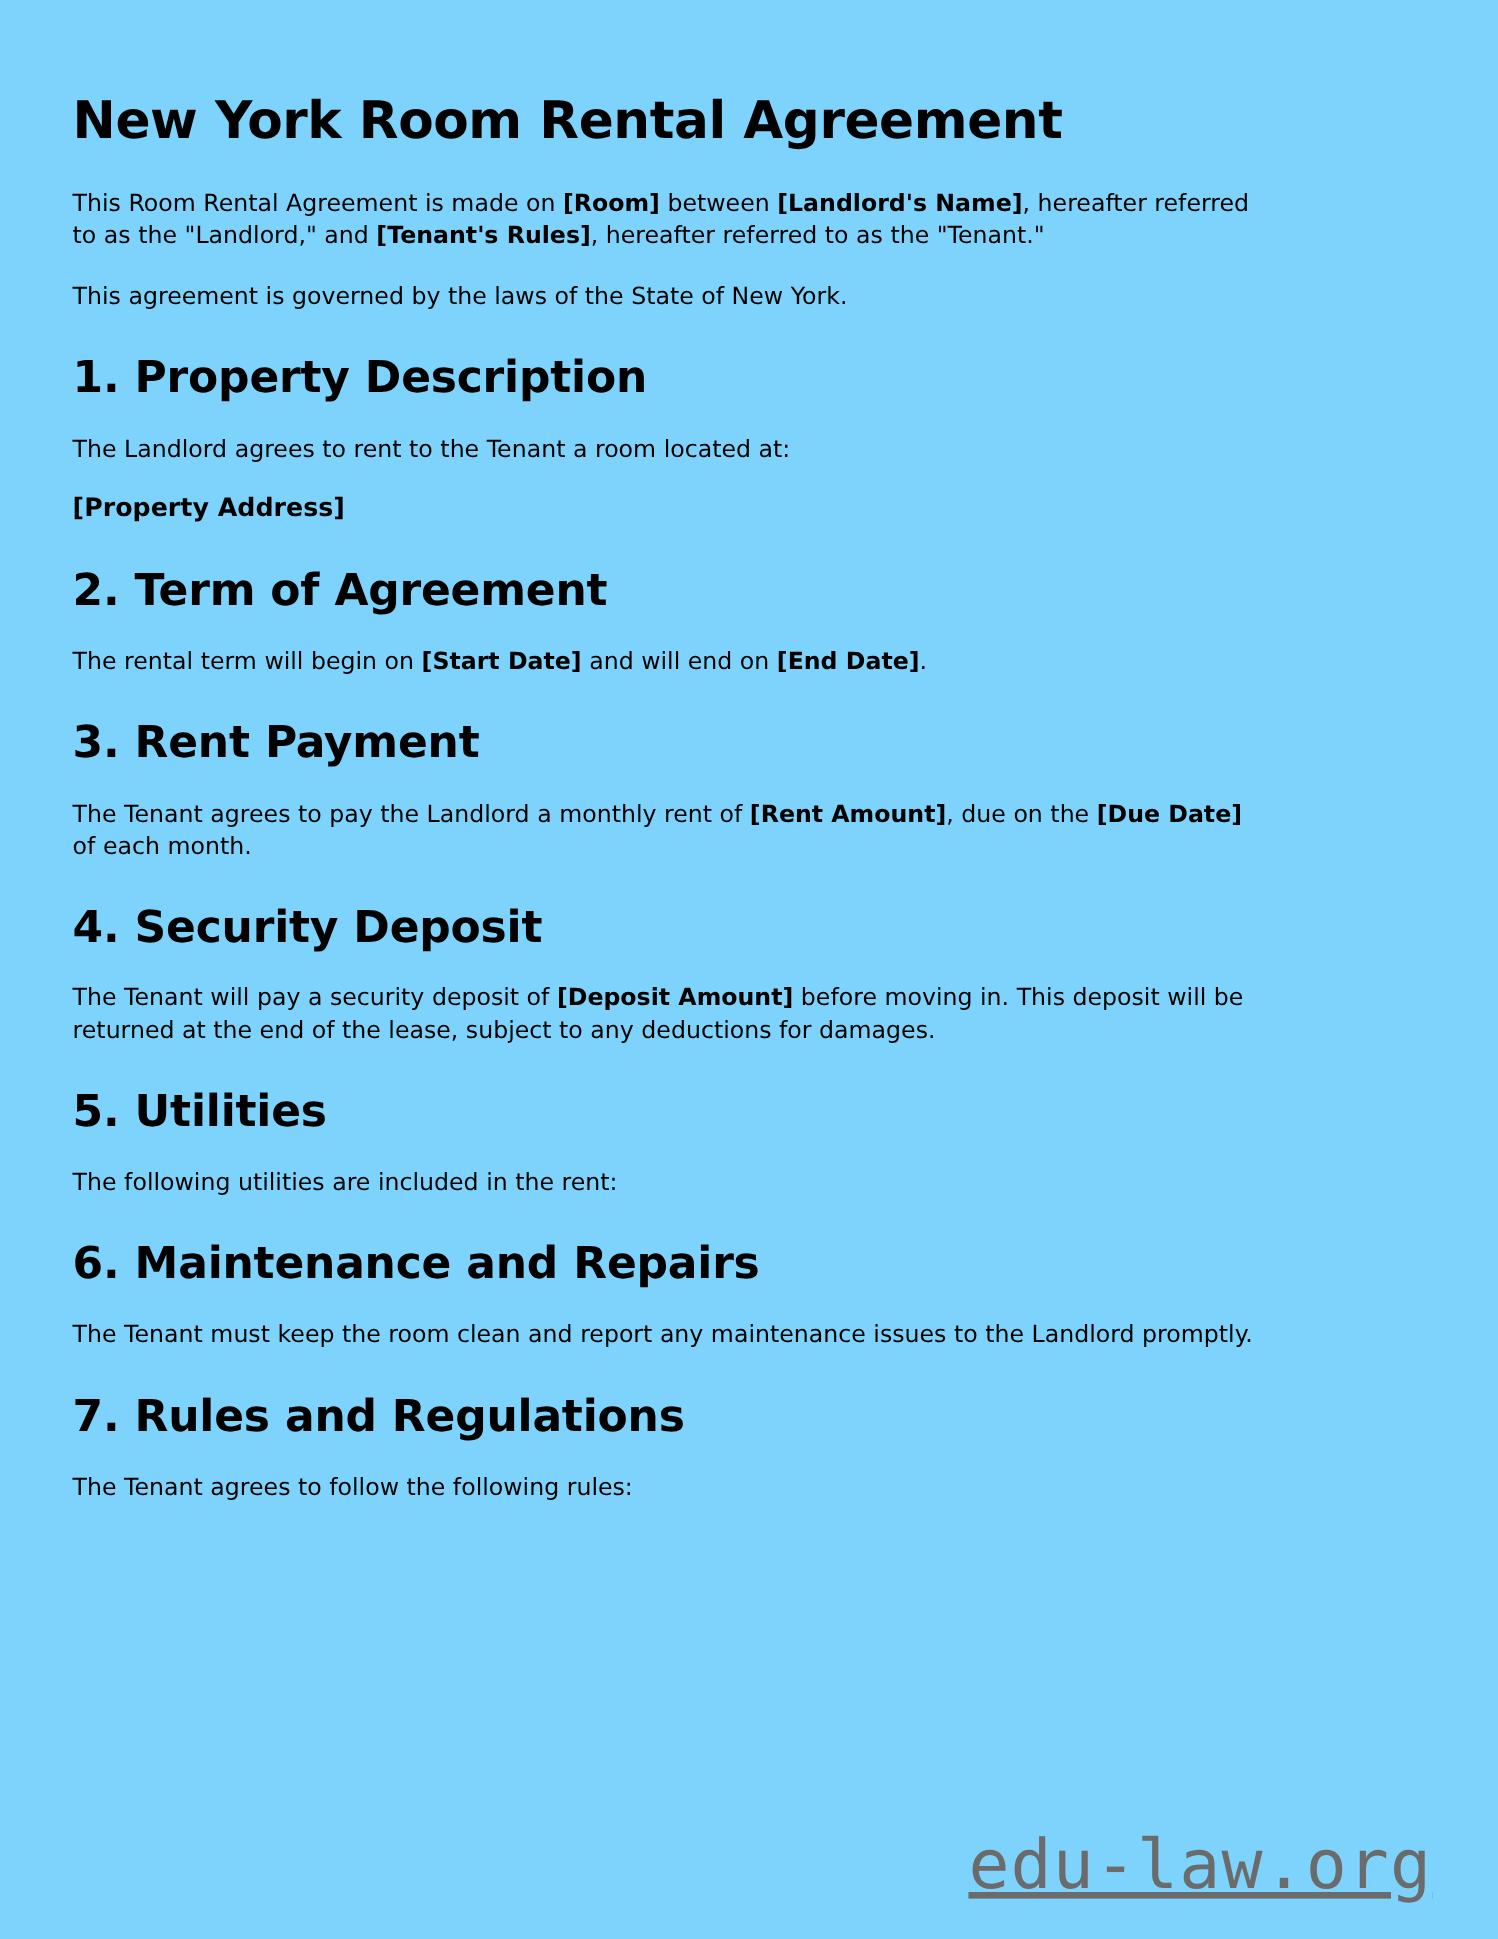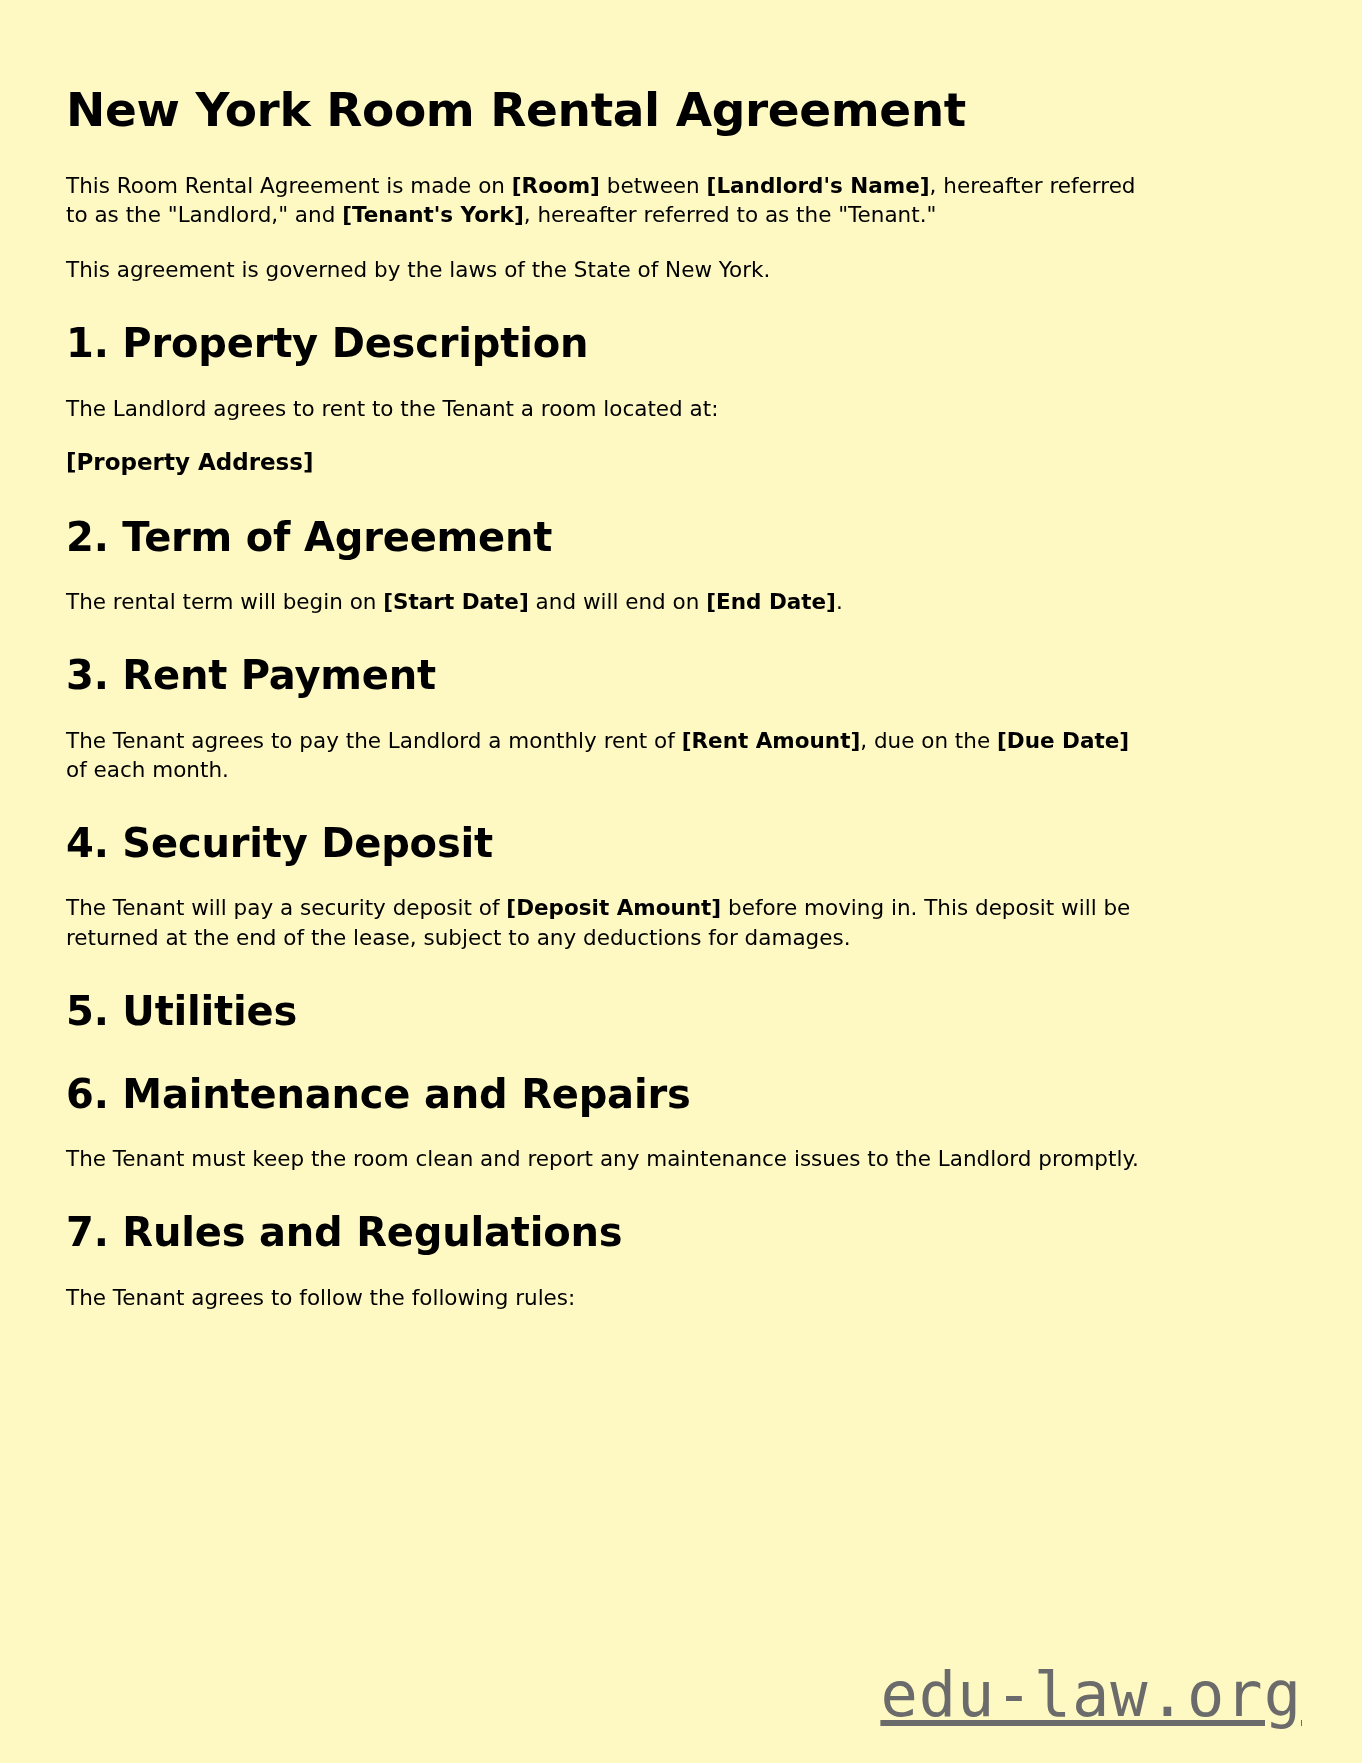--- a/index.html
+++ b/index.html
@@ -5,21 +5,21 @@
   html, body {
     margin: 0;
     padding: 0;
     background: #ffffff;
   }
 
   .page {
     position: relative;
     width: 1362px;
     height: 1763px;
-    background: #fef9c3;
+    background: #7dd3fc;
     box-sizing: border-box;
     padding: 66px 66px 0 66px;
     overflow: hidden;
     font-family: "DejaVu Sans", sans-serif;
     color: #000000;
   }
 
   .doc {
     width: 1075px;
   }
@@ -105,38 +105,39 @@
   }
 </style>
 </head>
 <body>
 
 <div class="page">
   <div class="doc">
 
     <h1 class="doc-title">New York Room Rental Agreement</h1>
 
-    <p class="para"><span>This Room Rental Agreement is made on </span><strong class="ph">[Room]</strong><span> between </span><strong class="ph">[Landlord's Name]</strong><span>, hereafter referred to as the "Landlord," and </span><strong class="ph">[Tenant's York]</strong><span>, hereafter referred to as the "Tenant."</span></p>
+    <p class="para"><span>This Room Rental Agreement is made on </span><strong class="ph">[Room]</strong><span> between </span><strong class="ph">[Landlord's Name]</strong><span>, hereafter referred to as the "Landlord," and </span><strong class="ph">[Tenant's Rules]</strong><span>, hereafter referred to as the "Tenant."</span></p>
 
     <p class="para">This agreement is governed by the laws of the State of New York.</p>
 
     <h2 class="section-heading">1. Property Description</h2>
     <p class="para tight">The Landlord agrees to rent to the Tenant a room located at:</p>
     <p class="addr">[Property Address]</p>
 
     <h2 class="section-heading">2. Term of Agreement</h2>
     <p class="para"><span>The rental term will begin on </span><strong class="ph">[Start Date]</strong><span> and will end on </span><strong class="ph">[End Date]</strong><span>.</span></p>
 
     <h2 class="section-heading">3. Rent Payment</h2>
     <p class="para"><span>The Tenant agrees to pay the Landlord a monthly rent of </span><strong class="ph">[Rent Amount]</strong><span>, due on the </span><strong class="ph">[Due Date]</strong><span> of each month.</span></p>
 
     <h2 class="section-heading">4. Security Deposit</h2>
     <p class="para"><span>The Tenant will pay a security deposit of </span><strong class="ph">[Deposit Amount]</strong><span> before moving in. This deposit will be returned at the end of the lease, subject to any deductions for damages.</span></p>
 
     <h2 class="section-heading">5. Utilities</h2>
+    <p class="para tight">The following utilities are included in the rent:</p>
 
     <h2 class="section-heading">6. Maintenance and Repairs</h2>
     <p class="para">The Tenant must keep the room clean and report any maintenance issues to the Landlord promptly.</p>
 
     <h2 class="section-heading">7. Rules and Regulations</h2>
     <p class="para">The Tenant agrees to follow the following rules:</p>
 
   </div>
 
   <div class="watermark">edu-law.org</div>

